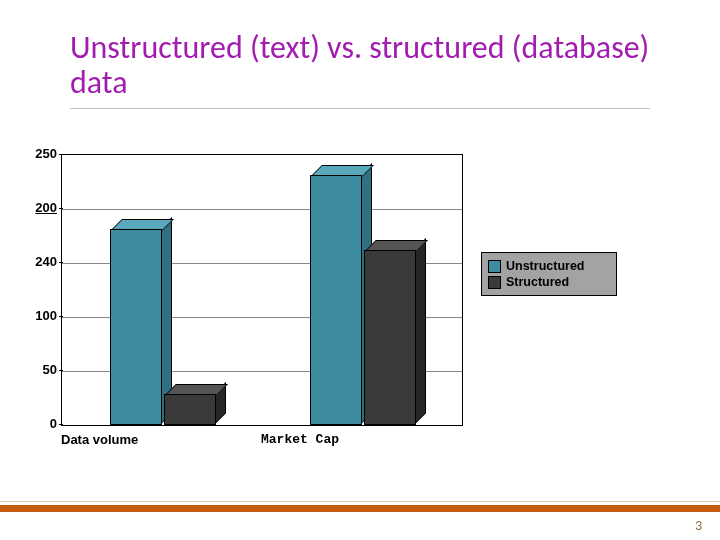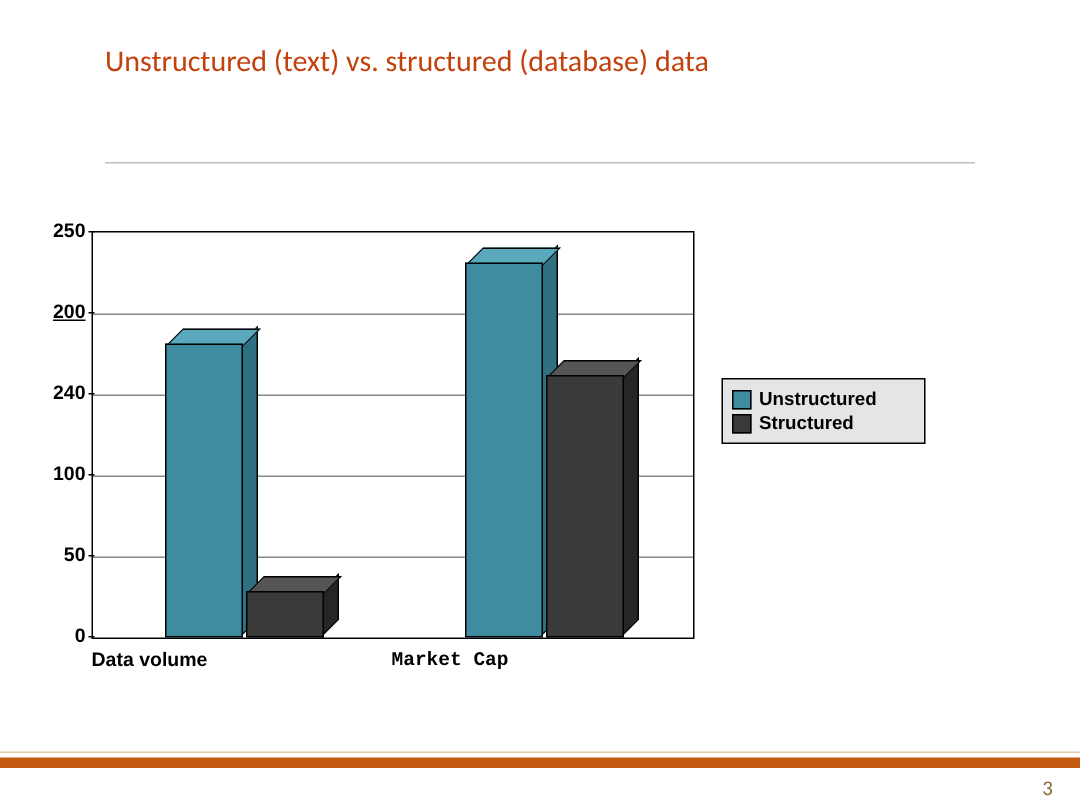--- a/index.html
+++ b/index.html
@@ -1,30 +1,30 @@
 <!DOCTYPE html>
 <html><head>
 <meta charset="utf-8">
 <style>
 html,body{margin:0;padding:0;width:720px;height:540px;background:#fff;font-family:Calibri,Arial,sans-serif;position:relative}
 .slide{width:720px;height:540px;position:relative;overflow:hidden}
-.title{position:absolute;left:70px;top:30px;width:580px;font-size:20px;line-height:1.1;color:#c2410c}
+.title{position:absolute;left:70px;top:30px;width:580px;font-size:32px;line-height:1.1;color:#a21caf}
 .title-underline{position:absolute;left:70px;top:108px;width:580px;height:1px;background:#bfbfbf}
 .chart-area{position:absolute;left:3px;top:150px;width:620px;height:340px}
 .plot{position:absolute;left:58px;top:4px;width:400px;height:270px;border:1.5px solid #000;background:#fff}
 .grid{position:absolute;left:0;width:100%;height:1px;background:#888}
 .ytick{position:absolute;right:566px;width:50px;text-align:right;font:700 13px Arial;color:#000}
 .ymark{position:absolute;left:56px;width:4px;height:1px;background:#000}
 .group{position:absolute;bottom:0;width:160px;height:100%}
 .bar3d{position:absolute;bottom:0}
 .bar-front{position:absolute;left:0;bottom:0;border:1px solid #000}
 .bar-top{position:absolute;border:1px solid #000}
 .bar-side{position:absolute;border:1px solid #000}
 .xlabel{position:absolute;top:282px;width:160px;font:700 13px Arial}
-.legend{position:absolute;left:478px;top:102px;width:122px;border:1px solid #000;background:#e5e5e5;padding:4px 6px;font:700 12.5px Arial}
+.legend{position:absolute;left:478px;top:102px;width:122px;border:1px solid #000;background:#a3a3a3;padding:4px 6px;font:700 12.5px Arial}
 .legend-row{display:flex;align-items:center;margin:2px 0}
 .swatch{width:11px;height:11px;border:1px solid #000;margin-right:5px;flex:none}
 .footer-bar{position:absolute;left:0;bottom:28px;width:720px;height:7px;background:#c55a11}
 .footer-line{position:absolute;left:0;bottom:38px;width:720px;height:1px;background:#e2c9a6}
 .page-num{position:absolute;right:18px;bottom:6px;font:14px Calibri;color:#8a6d3b}
 </style>
 </head>
 <body>
 
 <div class="slide">

